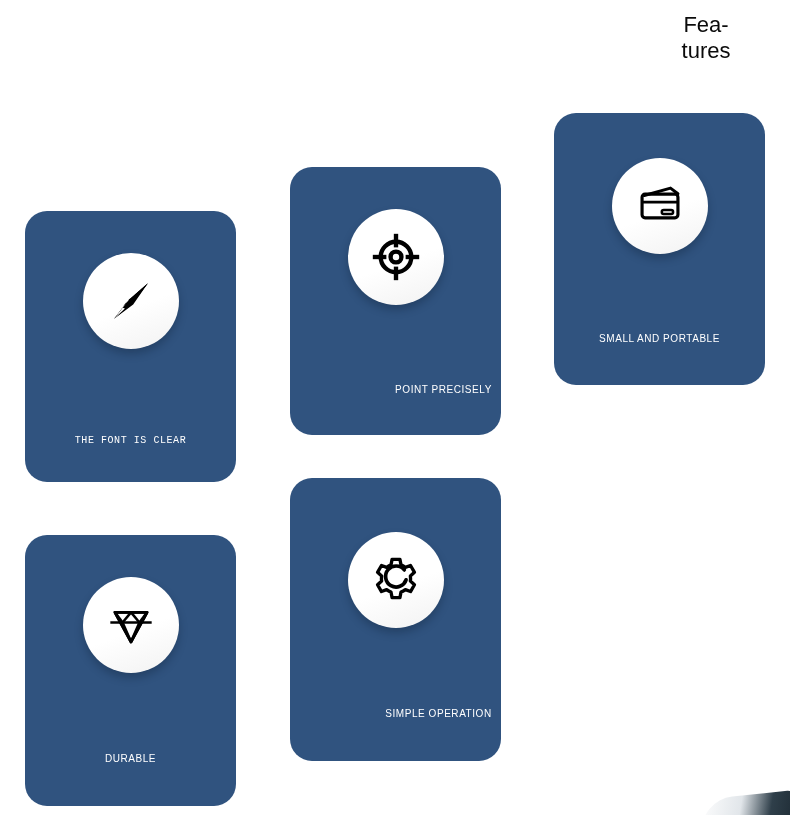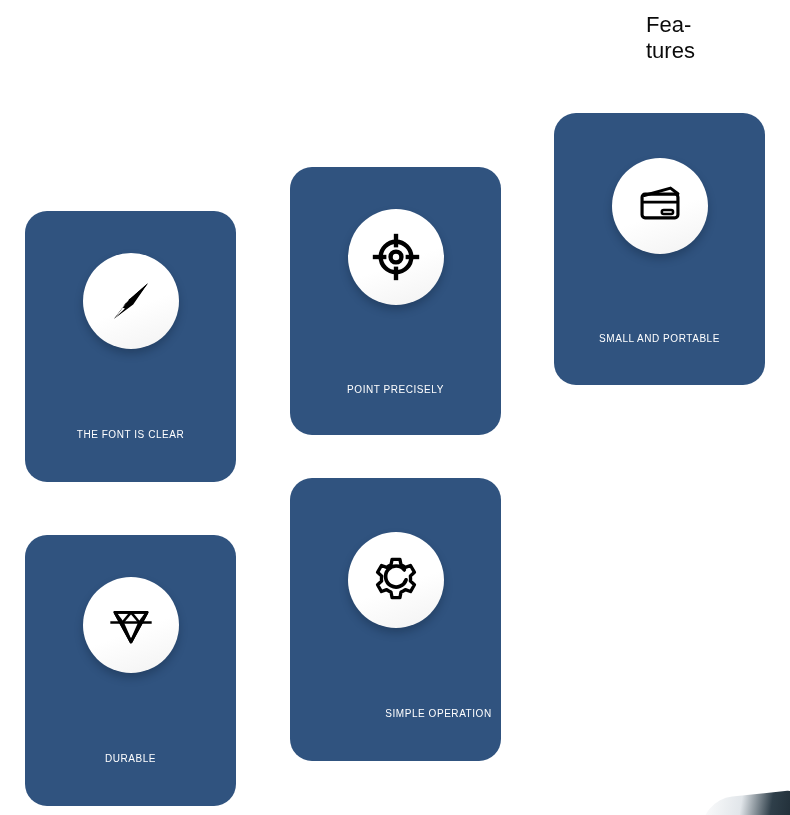--- a/index.html
+++ b/index.html
@@ -21,21 +21,21 @@
     width: 790px;
     height: 815px;
   }
 
   
   .page-title {
     position: absolute;
     right: 24px;
     top: 12px;
     width: 120px;
-    text-align: left;
+    text-align: center;
     font-family: "Liberation Sans", sans-serif;
     font-size: 22px;
     line-height: 26px;
     color: #0b0b0b;
     font-weight: 400;
     letter-spacing: 0px;
     white-space: pre-line;
   }
 
   
@@ -90,25 +90,25 @@
 
   
   #card-font-clear        { left: 25px;  top: 211px; height: 271px; }
   #card-durable           { left: 25px;  top: 535px; height: 271px; }
   #card-point-precisely   { left: 290px; top: 167px; height: 268px; }
   #card-simple-operation  { left: 290px; top: 478px; height: 283px; }
   #card-small-portable    { left: 554px; top: 113px; height: 272px; }
   #card-beautiful         { left: 554px; top: 440px; height: 272px; }
 
   #card-font-clear .card-icon-wrap       { top: 42px; }
-  #card-font-clear .card-label           { top: 218px; }
+  #card-font-clear .card-label           { top: 224px; font-family: Liberation Mono, monospace; }
   #card-durable .card-icon-wrap          { top: 42px; }
   #card-durable .card-label              { top: 218px; }
   #card-point-precisely .card-icon-wrap  { top: 42px; }
-  #card-point-precisely .card-label      { top: 217px; }
+  #card-point-precisely .card-label      { top: 217px; padding-left: 48px; }
   #card-simple-operation .card-icon-wrap { top: 54px; }
   #card-simple-operation .card-label     { top: 230px; padding-left: 43px; }
   #card-small-portable .card-icon-wrap   { top: 45px; }
   #card-small-portable .card-label       { top: 220px; }
   #card-beautiful .card-icon-wrap        { top: 50px; }
   #card-beautiful .card-label            { top: 218px; }
 
   
   .corner-accent {
     position: absolute;

